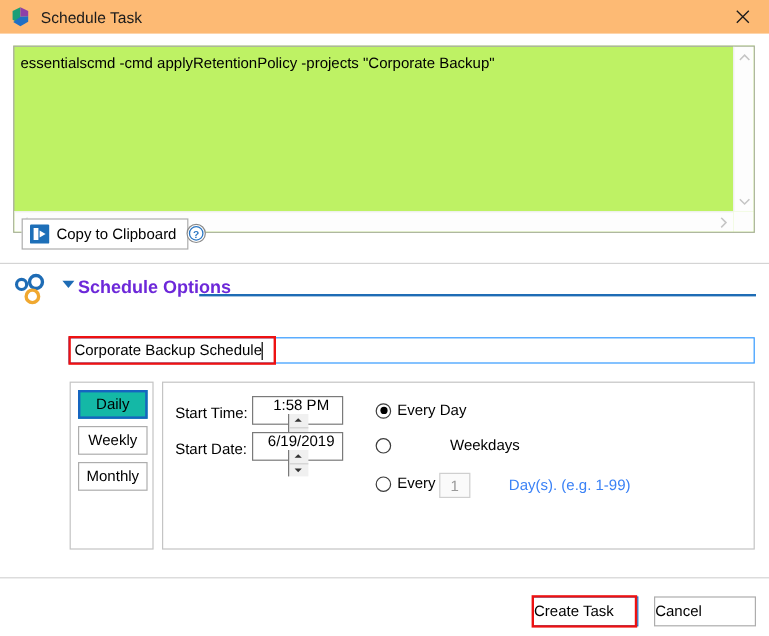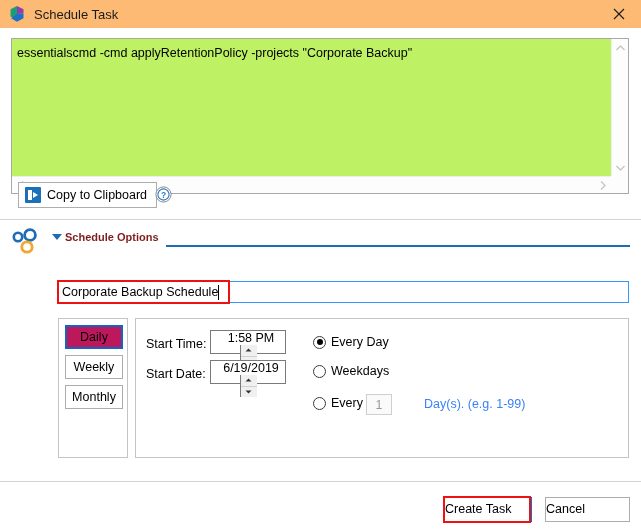--- a/index.html
+++ b/index.html
@@ -178,23 +178,23 @@
     width: 0; height: 0;
     border-left: 5px solid transparent;
     border-right: 5px solid transparent;
     border-top: 6px solid #1e6cb5;
     cursor: default;
   }
   .sec-label {
     position: absolute;
     left: 65px;
     top: 231px;
-    font-size: 11px;
+    font-size: 15px;
     font-weight: bold;
-    color: #7f1d1d;
+    color: #6d28d9;
     cursor: default;
   }
   .sec-rule {
     position: absolute;
     left: 166px;
     top: 245px;
     right: 11px;
     height: 2px;
     background: #1e6cb5;
   }
@@ -263,21 +263,21 @@
     box-sizing: border-box;
     font-family: "Liberation Sans", sans-serif;
     font-size: 12.5px;
     text-align: center;
     line-height: 22px;
     cursor: default;
     color: #000;
   }
   .freq-btn.sel {
     border: 2px solid #1565c0;
-    background: #be185d;
+    background: #14b8a6;
     font-weight: normal;
     line-height: 20px;
   }
 
   
   .det-panel {
     position: absolute;
     left: 135px;
     top: 318px;
     width: 494px;
@@ -544,21 +544,21 @@
           <path d="M0.5 0.5 L3.5 3.5 L6.5 0.5 Z" fill="#333"></path>
         </svg>
     </div>
   </div>
 </div>
 
 <div class="radio-row" style="left:313px; top:335px;">
   <span class="radio on"></span>
   <span class="radio-label">Every Day</span>
 </div>
-<div class="radio-row" style="left:313px; top:364px;">
+<div class="radio-row" style="left:313px; top:364px;gap:44px;">
   <span class="radio"></span>
   <span class="radio-label">Weekdays</span>
 </div>
 <div class="radio-row" style="left:313px; top:396px;align-items:center;">
   <span class="radio"></span>
   <span class="radio-label">Every</span>
 </div>
 <input class="every-num" type="text" value="1" style="">
 <div class="every-suffix">Day(s). (e.g. 1-99)</div>
 

